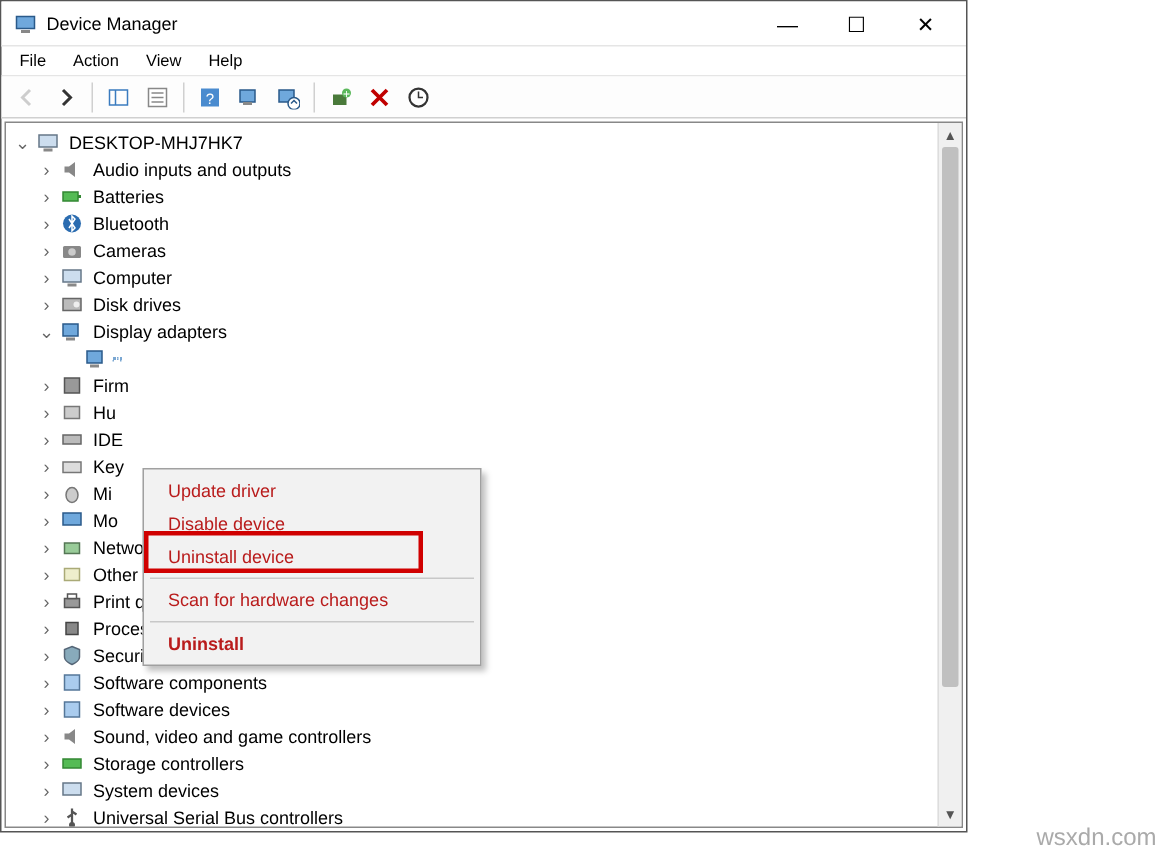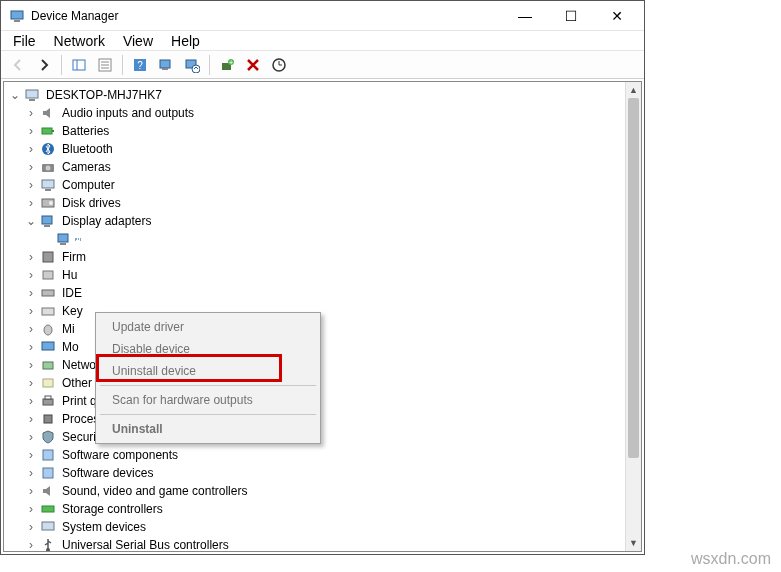--- a/index.html
+++ b/index.html
@@ -33,21 +33,21 @@
 .win-controls { display: flex; }
 .win-btn {
   width: 46px; height: 30px;
   display: flex; align-items: center; justify-content: center;
   font-size: 14px; color: #000;
 }
 .menubar {
   height: 20px; display: flex; align-items: center; gap: 2px; padding: 0 4px;
   border-bottom: 1px solid #e5e5e5;
 }
-.menubar .menu-item { padding: 10px 8px; font-size: 14px; }
+.menubar .menu-item { padding: 10px 8px; font-size: 11px; }
 .toolbar {
   height: 28px; display: flex; align-items: center; gap: 0;
   padding: 2px 4px; border-bottom: 1px solid #d0d0d0;
   background: #fdfdfd;
 }
 .tb-btn { width: 24px; height: 24px; display: flex; align-items: center; justify-content: center; margin: 0 1px; border: 1px solid transparent; }
 .tb-sep { width: 1px; height: 20px; background: #d0d0d0; margin: 0 4px; }
 .content {
   flex: 1; position: relative; overflow: hidden;
   border: 1px solid #888; margin: 2px;
@@ -82,21 +82,21 @@
 .context-menu {
   position: absolute;
   left: 91px; top: 230px;
   width: 226px;
   background: #f2f2f2;
   border: 1px solid #a0a0a0;
   box-shadow: 3px 3px 4px rgba(0,0,0,0.25);
   padding: 3px 2px;
   z-index: 10;
 }
-.cm-item { padding: 4px 14px; font-size: 12px; color: #737373; }
+.cm-item { padding: 4px 14px; font-size: 12px; color: #b91c1c; }
 .cm-sep { height: 1px; background: #c8c8c8; margin: 3px 2px; }
 .cm-bold { font-weight: bold; }
 .highlight-box {
   position: absolute;
   left: 92px; top: 272px;
   width: 186px; height: 28px;
   border: 3px solid #d00000;
   pointer-events: none;
   z-index: 20;
 }
@@ -123,21 +123,21 @@
     <span class="title">Device Manager</span>
     <div class="win-controls">
       <div class="win-btn">—</div>
       <div class="win-btn">☐</div>
       <div class="win-btn">✕</div>
     </div>
   </div>
 
   <div class="menubar">
     <div class="menu-item">File</div>
-    <div class="menu-item">Network</div>
+    <div class="menu-item">Action</div>
     <div class="menu-item">View</div>
     <div class="menu-item">Help</div>
   </div>
 
   <div class="toolbar">
     <div class="tb-btn disabled">
         <svg width="16" height="16">
           <path d="M10 3 L5 8 L10 13" stroke="#777" stroke-width="2" fill="none"></path>
         </svg>
       </div>
@@ -481,21 +481,21 @@
       <div class="sb-arrow">▲</div>
       <div class="sb-thumb"></div>
       <div class="sb-arrow" style="position:absolute;bottom:0;width:100%;">▼</div>
     </div>
 
     <div class="context-menu">
       <div class="cm-item">Update driver</div>
       <div class="cm-item">Disable device</div>
       <div class="cm-item">Uninstall device</div>
       <div class="cm-sep"></div>
-      <div class="cm-item">Scan for hardware outputs</div>
+      <div class="cm-item">Scan for hardware changes</div>
       <div class="cm-sep"></div>
       <div class="cm-item cm-bold">Uninstall</div>
     </div>
 
     <div class="highlight-box"></div>
   </div>
 
 </div>
 
 <div class="watermark">wsxdn.com</div>

